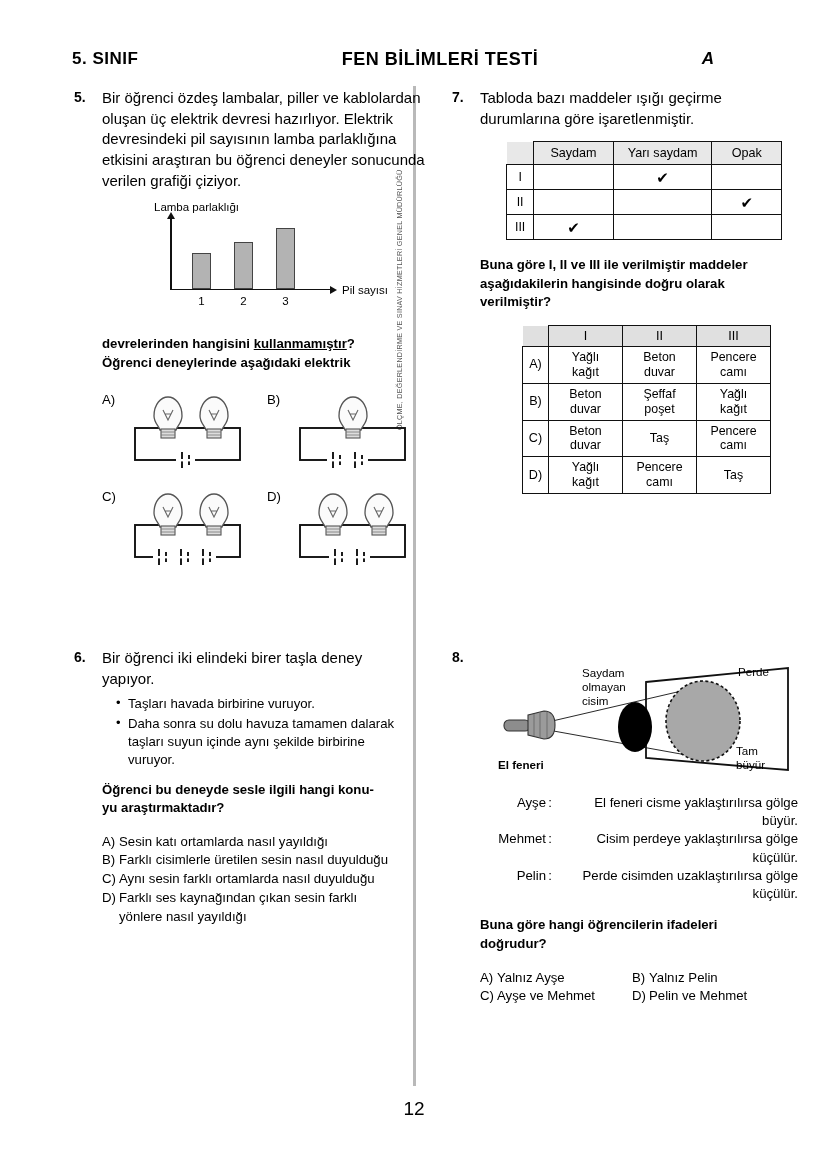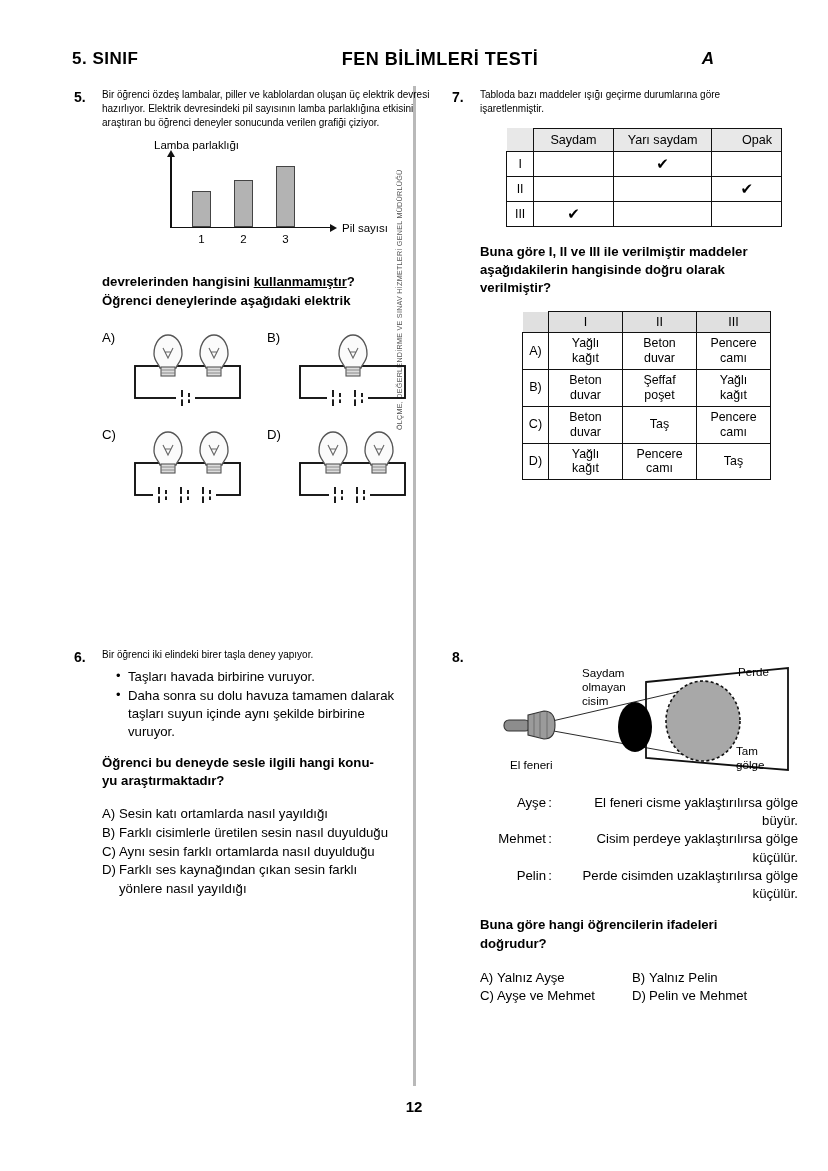--- a/index.html
+++ b/index.html
@@ -74,21 +74,21 @@
   .q-num {
     font-weight: bold;
     font-size: 14px;
     width: 28px;
     flex: 0 0 28px;
     text-align: left;
     padding-top: 1px;
   }
   .q-body { flex: 1; }
   .q-text {
-    font-size: 10px;
+    font-size: 15px;
     line-height: 1.38;
   }
   .q-bold {
     font-size: 13.2px;
     font-weight: bold;
     line-height: 1.38;
   }
   .u { text-decoration: underline; }
 
   ul.bullets { margin: 6px 0 0 0; padding-left: 14px; list-style: none; }
@@ -165,21 +165,21 @@
     text-align: center;
     vertical-align: middle;
     font-weight: normal;
   }
   .tbl1 { margin: 12px 0 0 26px; }
   .tbl1 th { background: #e8e8e8; padding: 4px 9px; font-size: 12.6px; }
   .tbl1 td { height: 25px; }
   .tbl1 .rowlab { width: 30px; font-size: 12.4px; }
   .tbl1 .c-saydam { width: 84px; }
   .tbl1 .c-yari { width: 110px; }
-  .tbl1 .c-opak { width: 76px; text-align: right; }
+  .tbl1 .c-opak { width: 76px; }
   .tbl1 .corner { border: none; }
   .chk { font-size: 15px; font-weight: bold; line-height: 1; }
 
   .tbl2 { margin: 14px 0 0 42px; }
   .tbl2 th { background: #e0e0e0; padding: 3px 0; font-size: 12.6px; font-weight: normal; }
   .tbl2 td { padding: 3px 4px; line-height: 1.2; }
   .tbl2 .optlab { width: 26px; font-size: 12.6px; }
   .tbl2 .dcol { width: 74px; }
   .tbl2 .corner { border: none; }
 
@@ -192,22 +192,22 @@
   .sp-name { width: 66px; flex: 0 0 66px; }
   .sp-colon { width: 6px; flex: 0 0 6px; }
   .sp-text { flex: 1; }
   .sp-cont { padding-left: 72px; font-size: 13.2px; line-height: 1.38; }
 
   
   .footer {
     position: absolute;
     left: 0; right: 0; top: 1098px;
     text-align: center;
-    font-size: 15px;
-    font-weight: bold;
+    font-size: 19px;
+    font-weight: normal;
   }
 </style>
 </head>
 <body>
 
 <div class="page">
 
   <div class="header">
     <div class="hdr-left">5. SINIF</div>
     <div class="hdr-center">FEN BİLİMLERİ TESTİ</div>
@@ -509,30 +509,30 @@
               <ellipse cx="205" cy="63" rx="37" ry="40" fill="#a8a8a8" stroke="#111" stroke-width="1.6" stroke-dasharray="3,2.4"></ellipse>
 
               <ellipse cx="137" cy="69" rx="17" ry="25" fill="#000000"></ellipse>
 
               <g>
                 <rect x="6" y="62" width="26" height="11" rx="5" fill="#8d8d8d" stroke="#333" stroke-width="1.1"></rect>
                 <path d="M30,57 L46,53 C53,53 57,58 57,67 C57,76 53,81 46,81 L30,77 Z" fill="#9b9b9b" stroke="#333" stroke-width="1.1"></path>
                 <path d="M36,56 v22 M42,54 v26 M49,54 v26" stroke="#6a6a6a" stroke-width="0.9" fill="none"></path>
               </g>
             </svg>
-            <div class="sd-label" style="left:12px; top:100px;">El feneri</div>
+            <div class="sd-label" style="left:0; top:100px;font-weight:bold;">El feneri</div>
             <div class="sd-label" style="left:84px; top:8px;">
               <span>Saydam</span><br>
               <span>olmayan</span><br>
               <span>cisim</span>
             </div>
             <div class="sd-label" style="left:240px; top:7px;">Perde</div>
             <div class="sd-label" style="left:238px; top:86px;">
               <span>Tam</span><br>
-              <span>gölge</span>
+              <span>büyür</span>
             </div>
           </div>
 
 
           <div style="margin-top:11px;text-align:right;">
             <div class="speaker-row">
               <span class="sp-name">Ayşe</span>
               <span class="sp-colon">:</span>
               <span class="sp-text">El feneri cisme yaklaştırılırsa gölge</span>
             </div>

